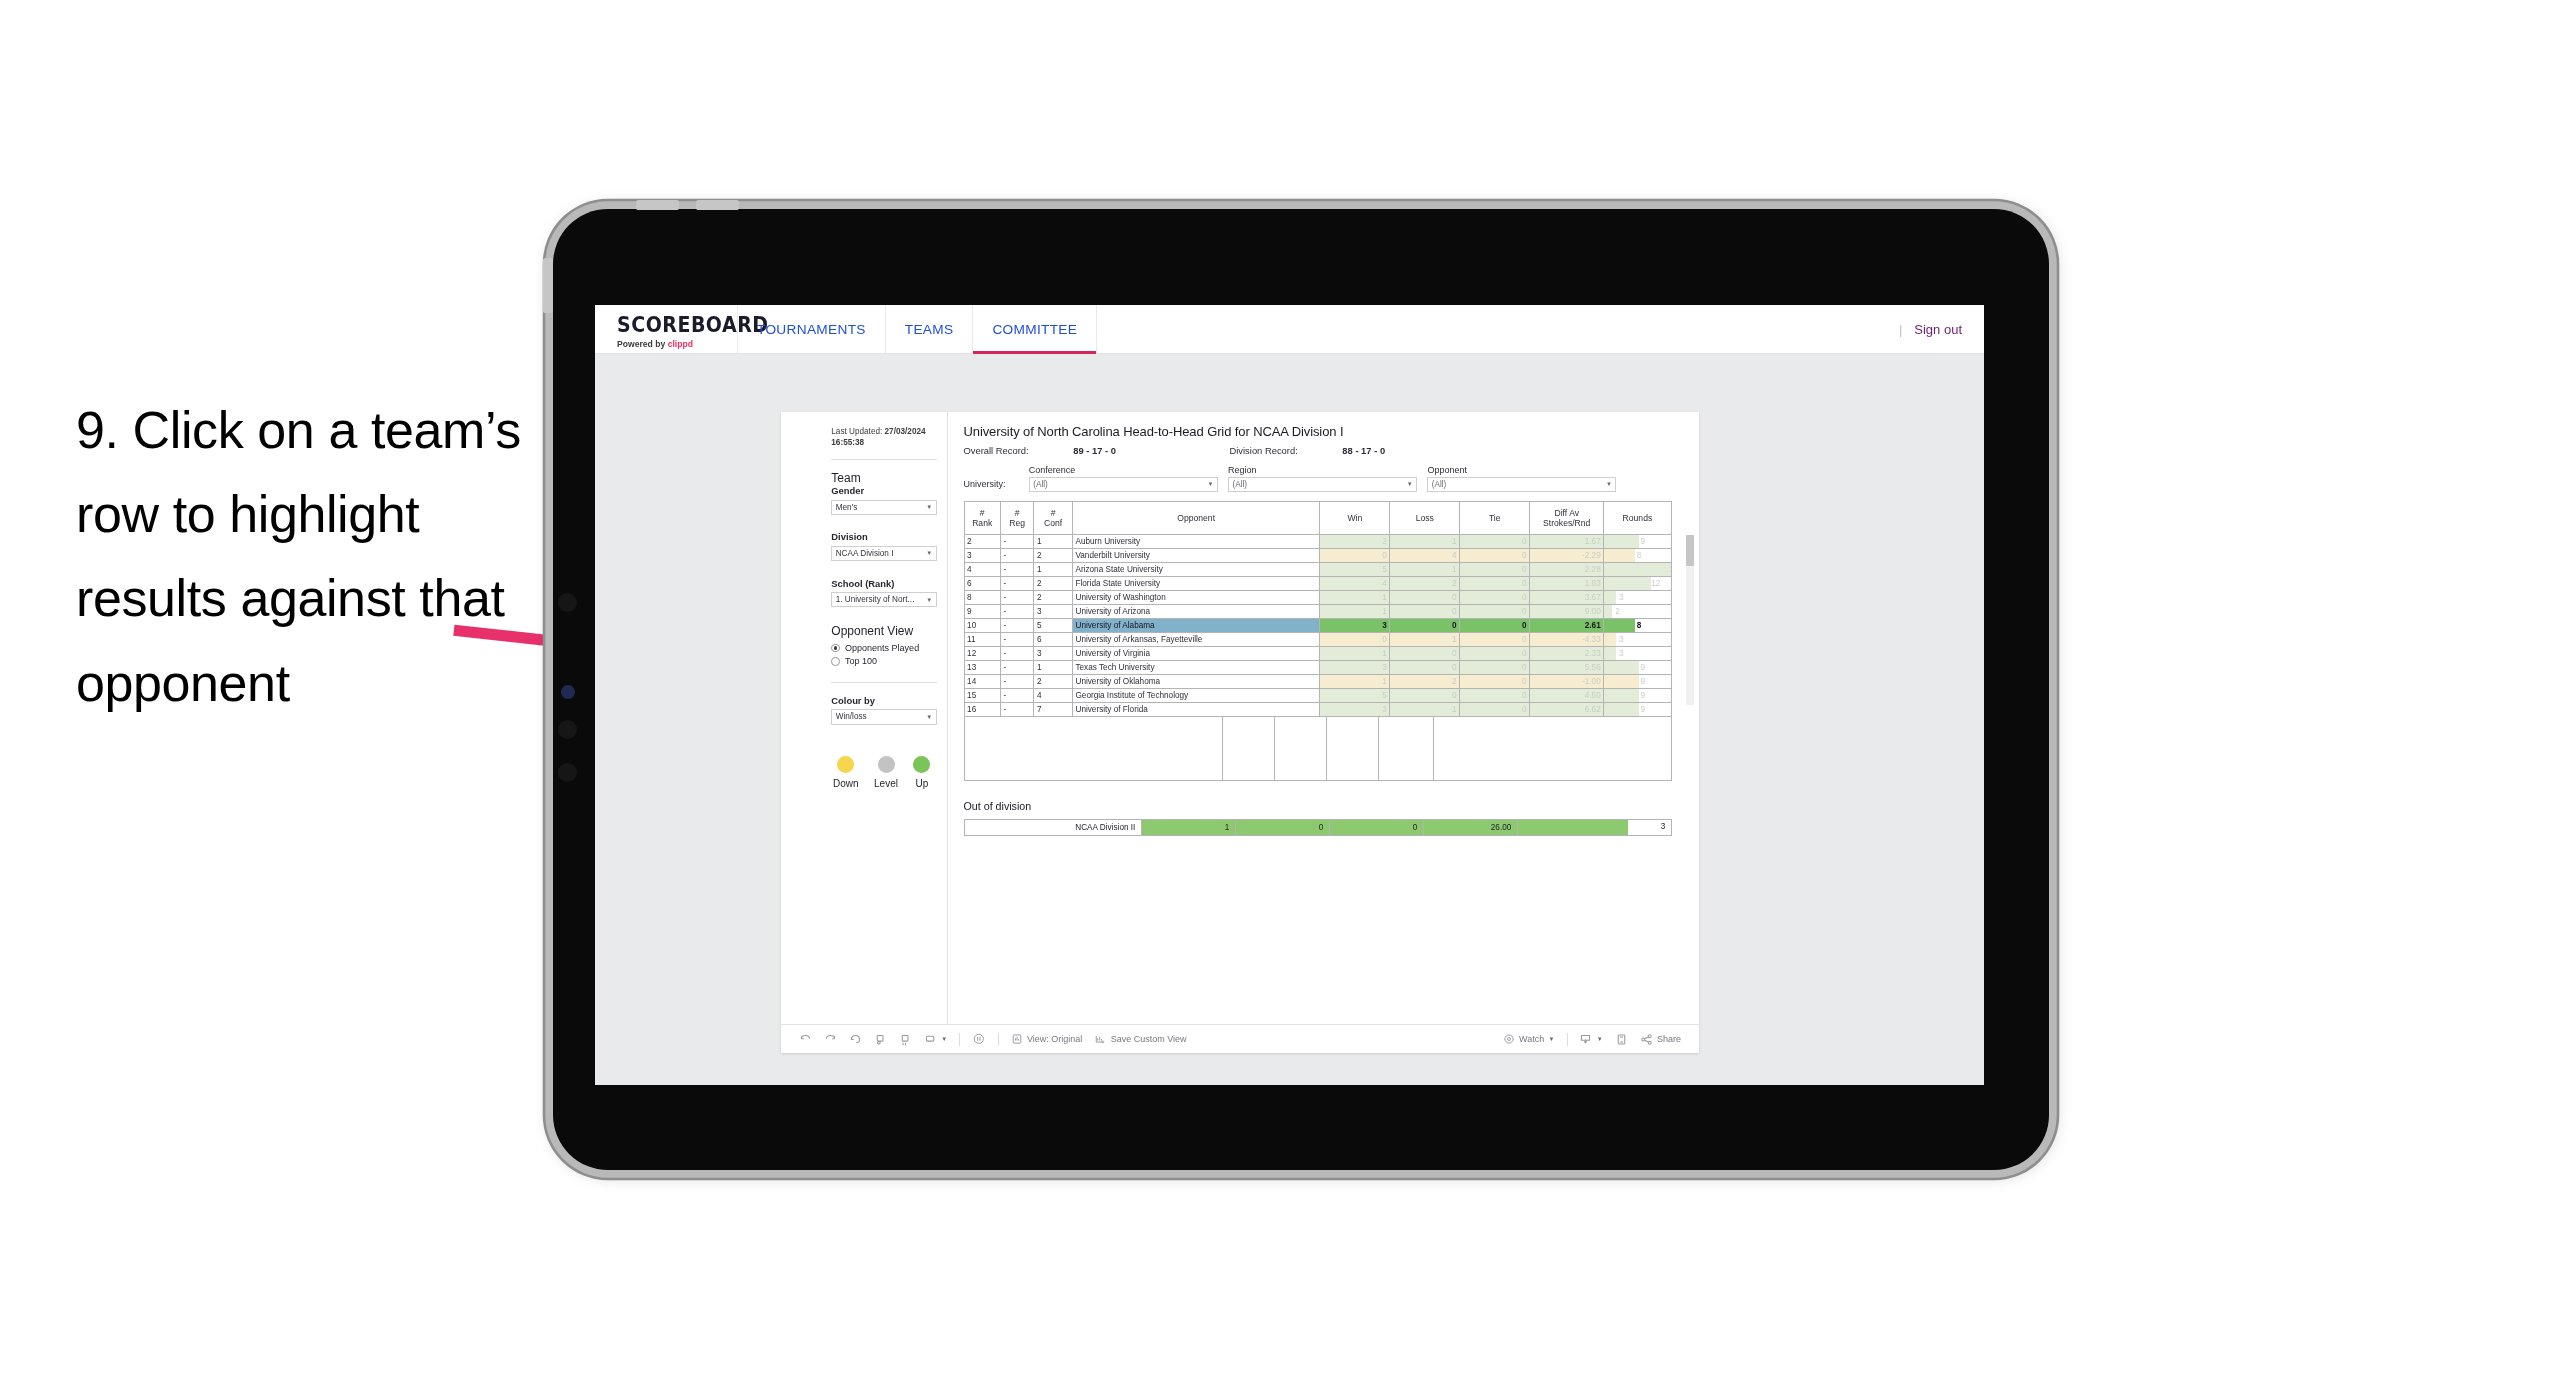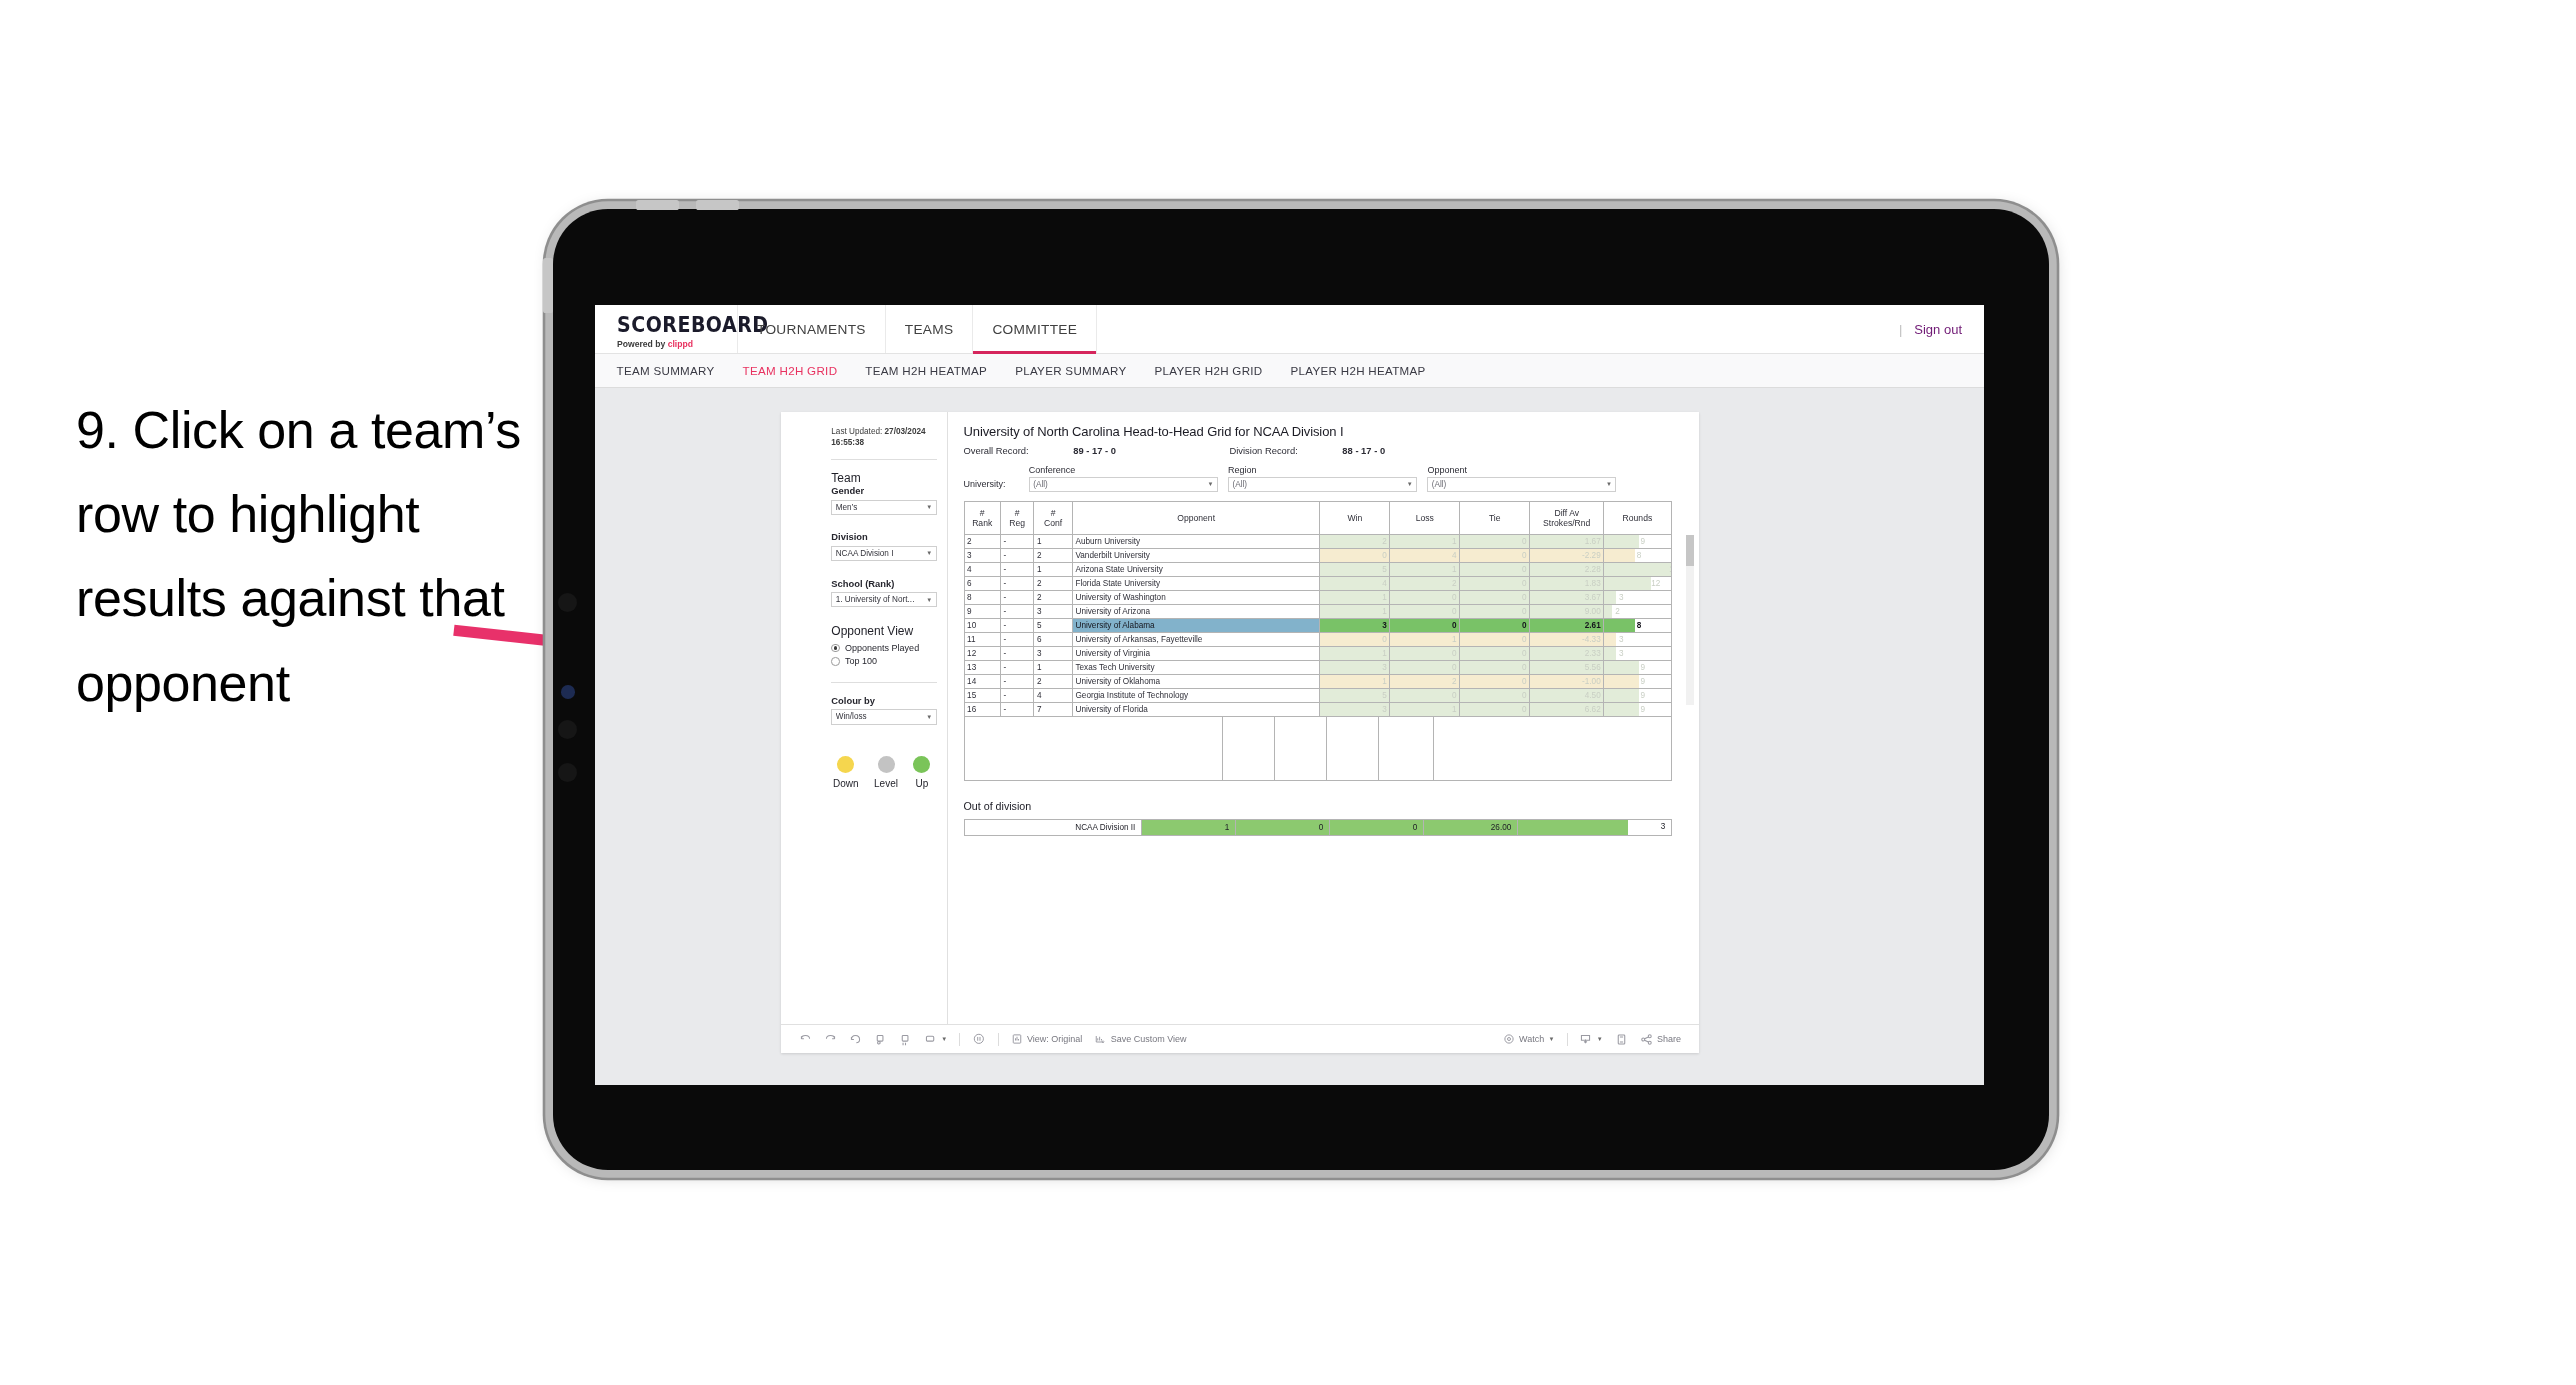--- a/index.html
+++ b/index.html
@@ -63,21 +63,21 @@
   }
   #brand-name {
     font-size: 19px; font-weight: 700; letter-spacing: 0.5px;
     color: #1b1b2b; font-family: "DejaVu Sans", sans-serif;
     transform: scaleY(1.12); transform-origin: left top;
   }
   #brand-sub { font-size: 8.6px; color: #3b3b3b; margin-top: 5.2px; font-weight: 600;}
   #brand-sub b { color: #e8315f; font-weight: 800; }
   .topnav-item {
     display: flex; align-items: center; padding: 0 19px;
-    font-size: 13.7px; color: #404040; letter-spacing: 0.3px;
+    font-size: 13.7px; color: #1d4ed8; letter-spacing: 0.3px;
     border-right: 0.9px solid #eaeaea; position: relative; cursor: pointer;
   }
   .topnav-item.active::after {
     content: ""; position: absolute; left: 0; right: 0; bottom: -0.9px;
     height: 3.4px; background: #d5255c;
   }
   #topnav-spacer { flex: 1; }
   #signout-wrap { display: flex; align-items: center; padding-right: 22px; gap: 12px; }
   #signout-div { color: #bdbdbd; font-size: 13px; }
   #signout { font-size: 13px; color: #701a75; cursor: pointer; }
@@ -233,28 +233,20 @@
     <div class="topnav-item">TOURNAMENTS</div>
     <div class="topnav-item">TEAMS</div>
     <div class="topnav-item active">COMMITTEE</div>
     <div id="topnav-spacer"></div>
     <div id="signout-wrap">
       <span id="signout-div">|</span>
       <span id="signout">Sign out</span>
     </div>
   </div>
 
-  <div id="subnav">
-    <div class="subnav-item">TEAM SUMMARY</div>
-    <div class="subnav-item active">TEAM H2H GRID</div>
-    <div class="subnav-item">TEAM H2H HEATMAP</div>
-    <div class="subnav-item">PLAYER SUMMARY</div>
-    <div class="subnav-item">PLAYER H2H GRID</div>
-    <div class="subnav-item">PLAYER H2H HEATMAP</div>
-  </div>
 
   <div id="workbook">
     <div id="wb-body">
 
       <div id="sidebar">
         <div id="last-updated"><span>Last Updated: </span><b>27/03/2024 16:55:38</b></div>
         <div class="side-rule"></div>
         <div class="side-h">Team</div>
 
         <div class="side-label">Gender</div>

